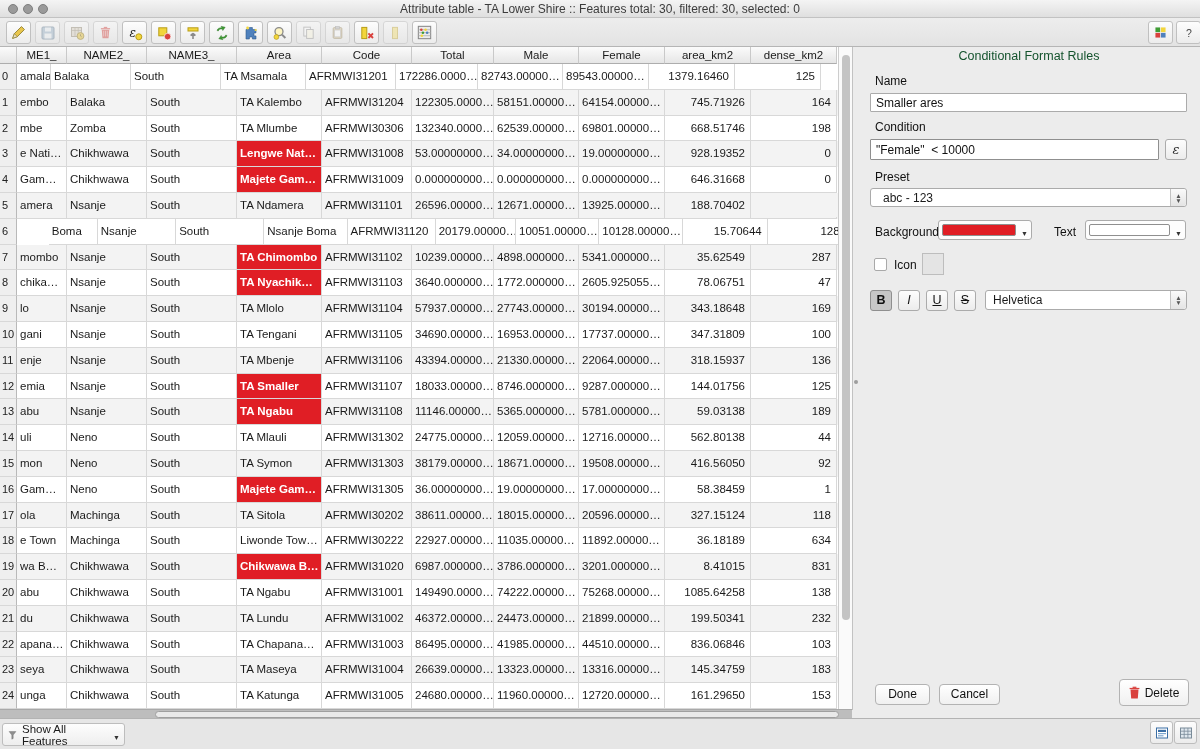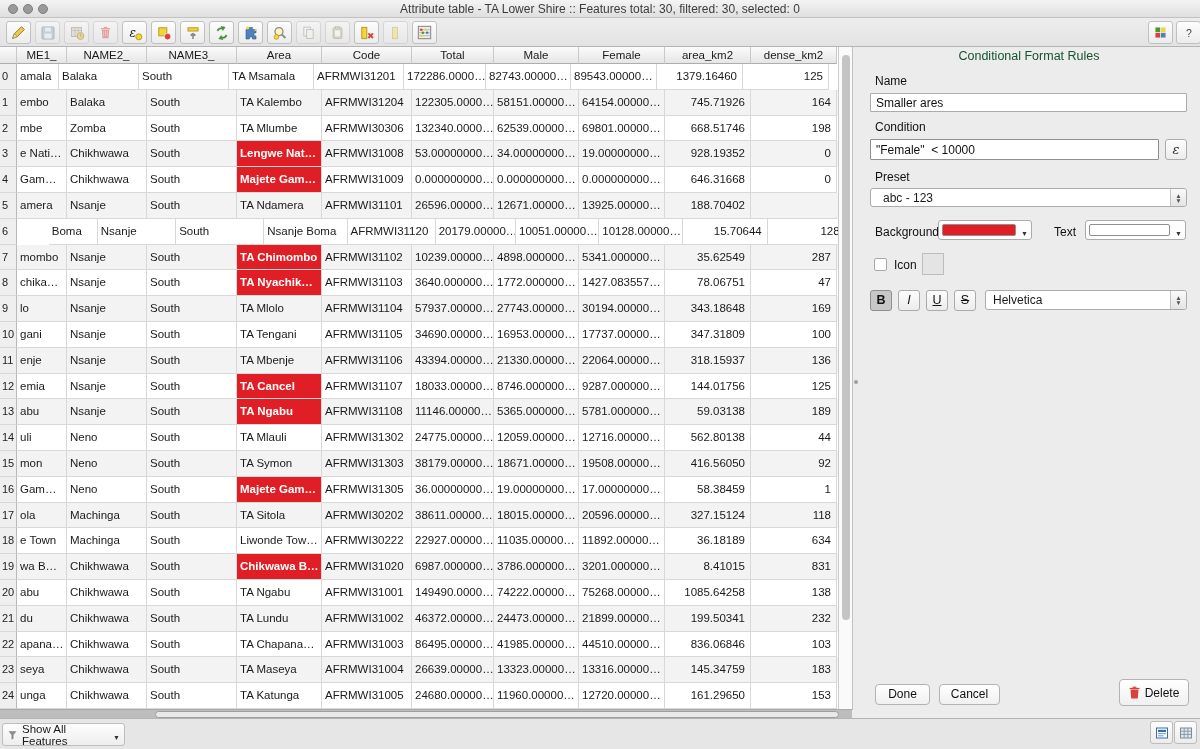--- a/index.html
+++ b/index.html
@@ -245,21 +245,21 @@
       <div class="th" style="width: 85px;">Area</div>
       <div class="th" style="width: 90px;">Code</div>
       <div class="th" style="width: 82px;">Total</div>
       <div class="th" style="width: 85px;">Male</div>
       <div class="th" style="width: 86px;">Female</div>
       <div class="th" style="width: 86px;">area_km2</div>
       <div class="th" style="width: 86px;">dense_km2</div>
     </div>
     <div class="tr">
       <div class="td c-num" style="width: 17px;">0</div>
-      <div class="td " style="width: 42px;">amala</div>
+      <div class="td " style="width: 34px;">amala</div>
       <div class="td " style="width: 80px;">Balaka</div>
       <div class="td " style="width: 90px;">South</div>
       <div class="td " style="width: 85px;">TA Msamala</div>
       <div class="td " style="width: 90px;">AFRMWI31201</div>
       <div class="td " style="width: 82px;">172286.0000…</div>
       <div class="td " style="width: 85px;">82743.00000…</div>
       <div class="td " style="width: 86px;">89543.00000…</div>
       <div class="td c-right" style="width: 86px;">1379.16460</div>
       <div class="td c-right" style="width: 86px;">125</div>
     </div>
@@ -356,21 +356,21 @@
     </div>
     <div class="tr">
       <div class="td c-num" style="width: 17px;">8</div>
       <div class="td " style="width: 50px;">chika…</div>
       <div class="td " style="width: 80px;">Nsanje</div>
       <div class="td " style="width: 90px;">South</div>
       <div class="td redcell" style="width: 85px; background: rgb(224, 30, 37);">TA Nyachik…</div>
       <div class="td " style="width: 90px;">AFRMWI31103</div>
       <div class="td " style="width: 82px;">3640.000000…</div>
       <div class="td " style="width: 85px;">1772.000000…</div>
-      <div class="td " style="width: 86px;">1427.083557…</div>
+      <div class="td " style="width: 86px;">2605.925055…</div>
       <div class="td c-right" style="width: 86px;">78.06751</div>
       <div class="td c-right" style="width: 86px;">47</div>
     </div>
     <div class="tr alt">
       <div class="td c-num" style="width: 17px;">9</div>
       <div class="td " style="width: 50px;">lo</div>
       <div class="td " style="width: 80px;">Nsanje</div>
       <div class="td " style="width: 90px;">South</div>
       <div class="td " style="width: 85px;">TA Mlolo</div>
       <div class="td " style="width: 90px;">AFRMWI31104</div>
@@ -404,21 +404,21 @@
       <div class="td " style="width: 85px;">21330.00000…</div>
       <div class="td " style="width: 86px;">22064.00000…</div>
       <div class="td c-right" style="width: 86px;">318.15937</div>
       <div class="td c-right" style="width: 86px;">136</div>
     </div>
     <div class="tr">
       <div class="td c-num" style="width: 17px;">12</div>
       <div class="td " style="width: 50px;">emia</div>
       <div class="td " style="width: 80px;">Nsanje</div>
       <div class="td " style="width: 90px;">South</div>
-      <div class="td redcell" style="width: 85px; background: rgb(224, 30, 37);">TA Cancel</div>
+      <div class="td redcell" style="width: 85px; background: rgb(224, 30, 37);">TA Smaller</div>
       <div class="td " style="width: 90px;">AFRMWI31107</div>
       <div class="td " style="width: 82px;">18033.00000…</div>
       <div class="td " style="width: 85px;">8746.000000…</div>
       <div class="td " style="width: 86px;">9287.000000…</div>
       <div class="td c-right" style="width: 86px;">144.01756</div>
       <div class="td c-right" style="width: 86px;">125</div>
     </div>
     <div class="tr alt">
       <div class="td c-num" style="width: 17px;">13</div>
       <div class="td " style="width: 50px;">abu</div>

